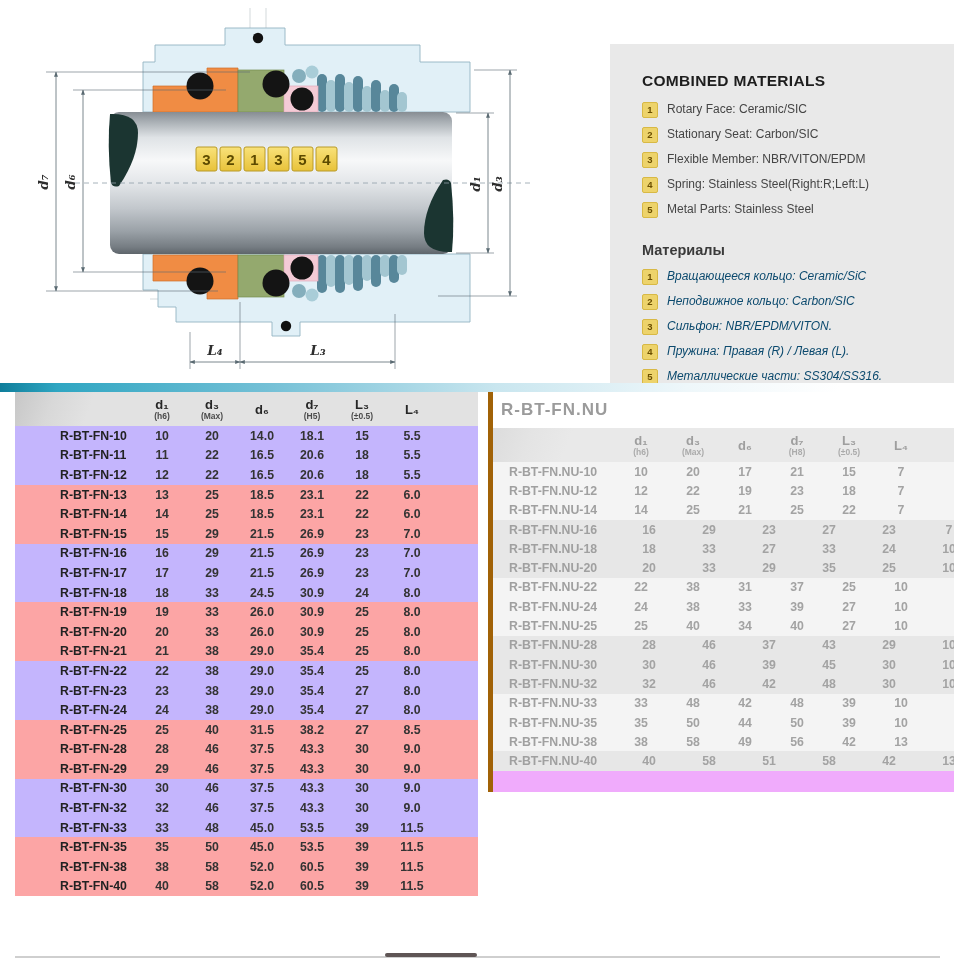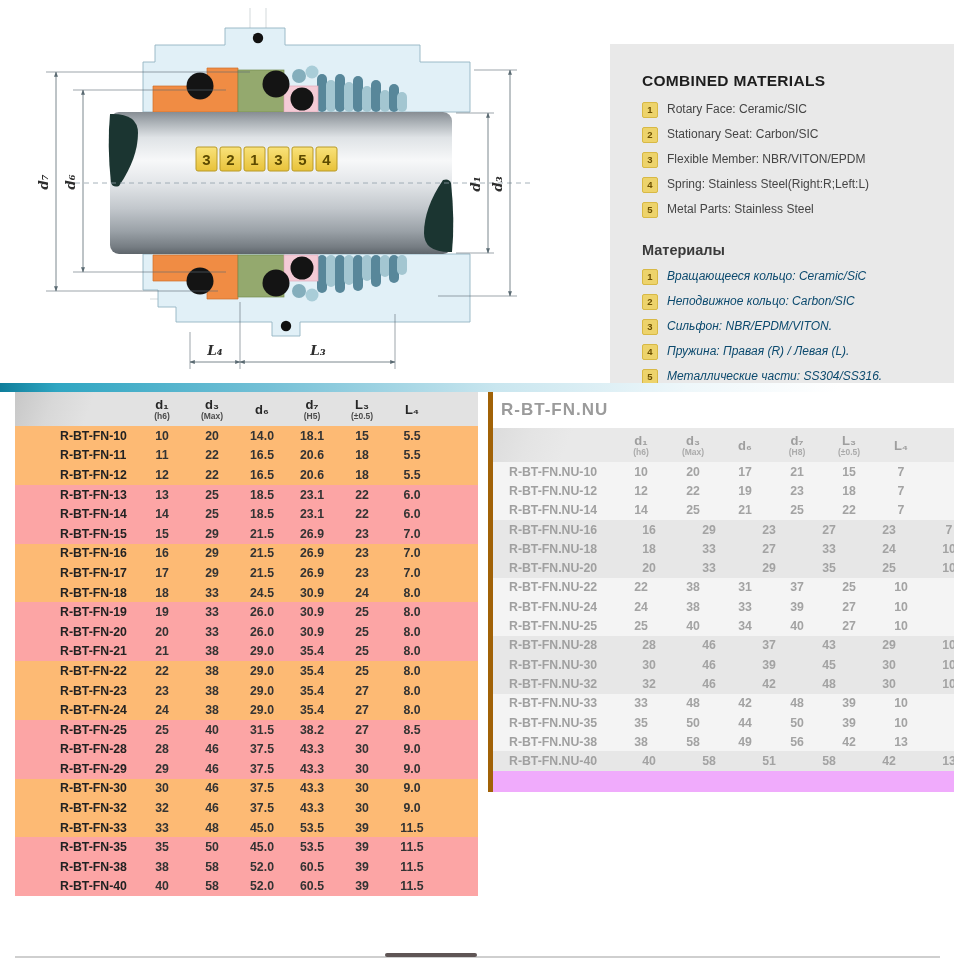--- a/index.html
+++ b/index.html
@@ -33,21 +33,21 @@
   .tpanel.right .thead,.tpanel.right .tr{grid-template-columns:122px repeat(6,52px) 1fr;}
   .thead{height:34px;background:#e2e2e2;align-items:center;}
   .tpanel.right .thead{background:#e9e9e9;}
   .th{text-align:center;}
   .th .sym{font-size:13px;font-weight:800;color:#262626;line-height:13px;}
   .th .note{font-size:8.5px;font-weight:700;color:#4c4c4c;line-height:10px;}
   .tpanel.right .th .sym{color:#9e9e9e;}
   .tpanel.right .th .note{color:#ababab;}
   .th-corner{align-self:stretch;background:linear-gradient(110deg,#c7c7c7 0%,#d8d8d8 30%,#e2e2e2 60%);}
   .tpanel.right .th-corner{background:linear-gradient(110deg,#dcdcdc 0%,#e4e4e4 30%,#e9e9e9 60%);}
-  .tr{height:19.6px;align-items:center;background:#fdba74;}
+  .tr{height:19.6px;align-items:center;background:#c4b5fd;}
   .tpanel.right .tr{height:19.3px;background:#f4f4f4;}
   .tr.shade{background:#fca5a5;}
   .tpanel.right .tr.shade{background:#e7e7e7;gap:8px;}
   .td{font-size:12.3px;font-weight:600;color:#333;text-align:center;}
   .td.model{text-align:left;padding-left:45px;font-weight:800;color:#222;white-space:nowrap;}
   .tpanel.right .td{color:#a3a3a3;}
   .tpanel.right .td.model{padding-left:16px;color:#a0a0a0;}
 
   
   .footline{position:absolute;left:15px;top:956px;width:925px;height:1.5px;background:#cfcfcf;}

